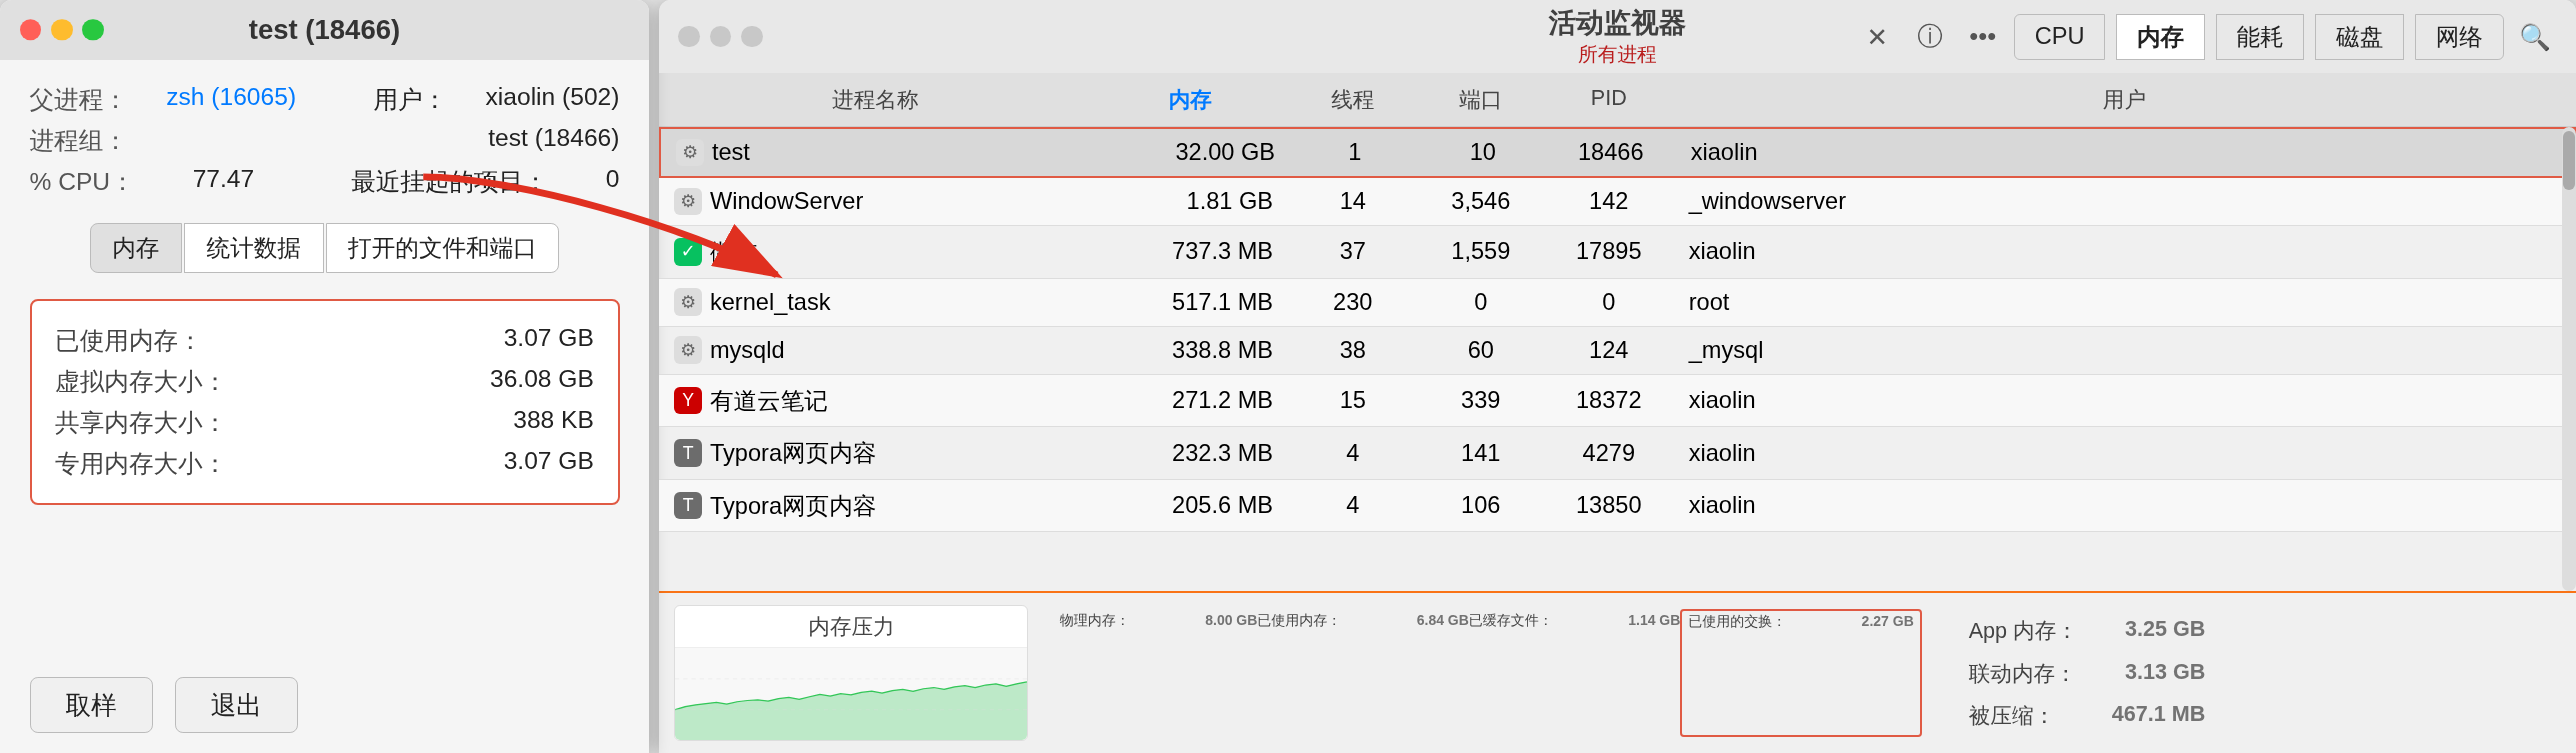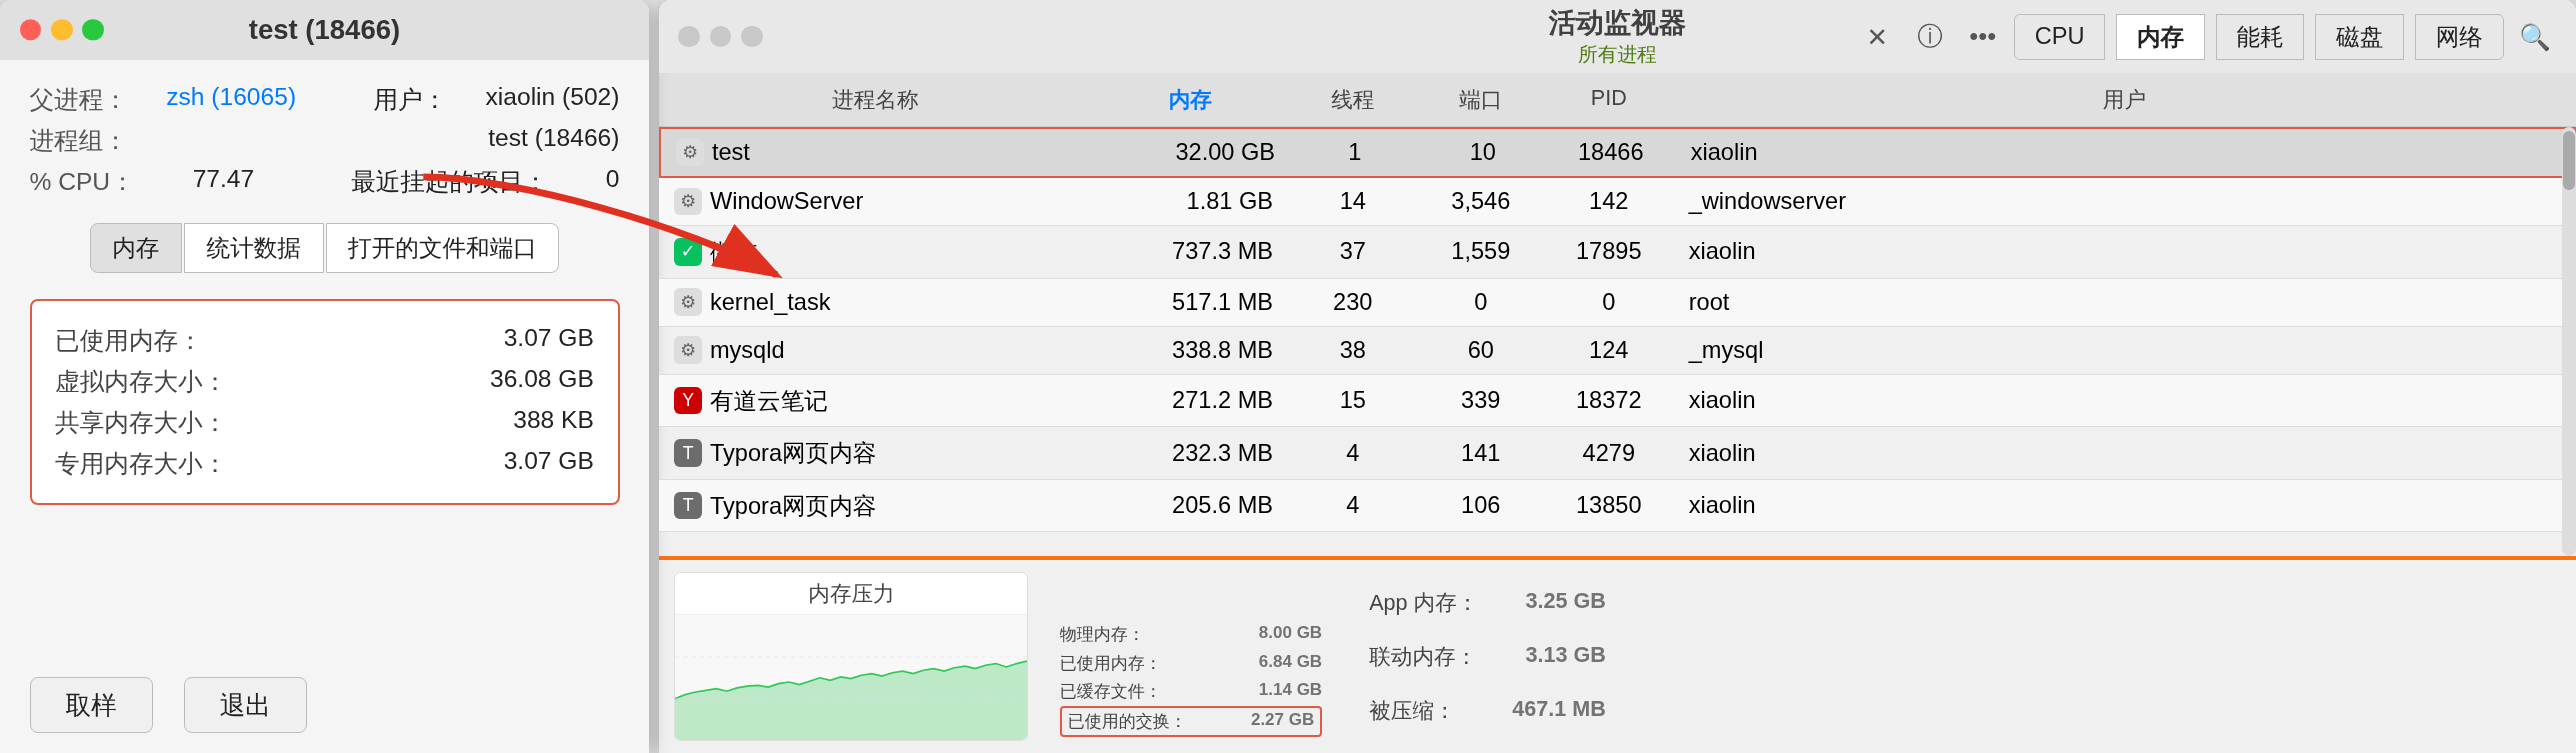--- a/index.html
+++ b/index.html
@@ -126,21 +126,21 @@
       padding: 3.9px 0;
       color: #222;
     }
 
     .mem-label { color: #444; }
 
     .spacer { flex: 1; }
 
     .bottom-buttons {
       display: flex;
-      gap: 31px;
+      gap: 22px;
       padding: 19.7px 29.5px;
     }
 
     .bottom-btn {
       padding: 9.8px 35px;
       border: 1px solid #bbb;
       background: #f0f0f0;
       border-radius: 7.9px;
       font-size: 25.6px;
       cursor: pointer;
@@ -287,22 +287,22 @@
     .icon-youdao { background: #cc0000; color: white; }
     .icon-typora { background: #6c6c6c; color: white; }
     .icon-generic { background: #ddd; color: #666; }
 
     
     .bottom-section {
       display: flex;
       padding: 11.8px 15.7px;
       gap: 15.7px;
       background: #f0f0f0;
-      border-top: 4px solid #f97316;
-      height: 197px;
+      border-top: 2px solid #f97316;
+      height: 162px;
     }
 
     .pressure-chart {
       width: 354px;
       background: #fff;
       border: 1px solid #ddd;
       border-radius: 5.9px;
       display: flex;
       flex-direction: column;
       overflow: hidden;
@@ -318,23 +318,23 @@
 
     .pressure-graph {
       flex: 1;
       background: #fff;
       position: relative;
       overflow: hidden;
     }
 
     .stats-box {
       display: flex;
-      flex-direction: column;
-      justify-content: flex-end;
-      font-size: 17px;
+      flex-direction: row;
+      justify-content: flex-start;
+      font-size: 14px;
       padding: 3.9px 15.7px;
     }
 
     .stat-row {
       display: flex;
       justify-content: space-between;
       gap: 29.5px;
       padding: 2.9px 0;
     }
 
@@ -466,21 +466,21 @@
 
 <div class="right-panel">
   <div class="right-titlebar">
     <div class="right-traffic-lights">
       <button class="tl-btn tl-gray"></button>
       <button class="tl-btn tl-gray"></button>
       <button class="tl-btn tl-gray"></button>
     </div>
     <div style="position:absolute;left:50%;transform:translateX(-50%);text-align:center;">
       <div style="font-size:27.5px;font-weight:600;color:#404040;">活动监视器</div>
-      <div style="font-size:19.7px;color:#4d7c0f;">所有进程</div>
+      <div style="font-size:19.7px;color:#b91c1c;">所有进程</div>
     </div>
     <div class="right-toolbar">
       <button class="toolbar-icon-btn">✕</button>
       <button class="toolbar-icon-btn">ⓘ</button>
       <button class="toolbar-icon-btn">•••</button>
       <div class="tab-group">
         <button class="tab-pill">CPU</button>
         <button class="tab-pill active">内存</button>
         <button class="tab-pill">能耗</button>
         <button class="tab-pill">磁盘</button>

